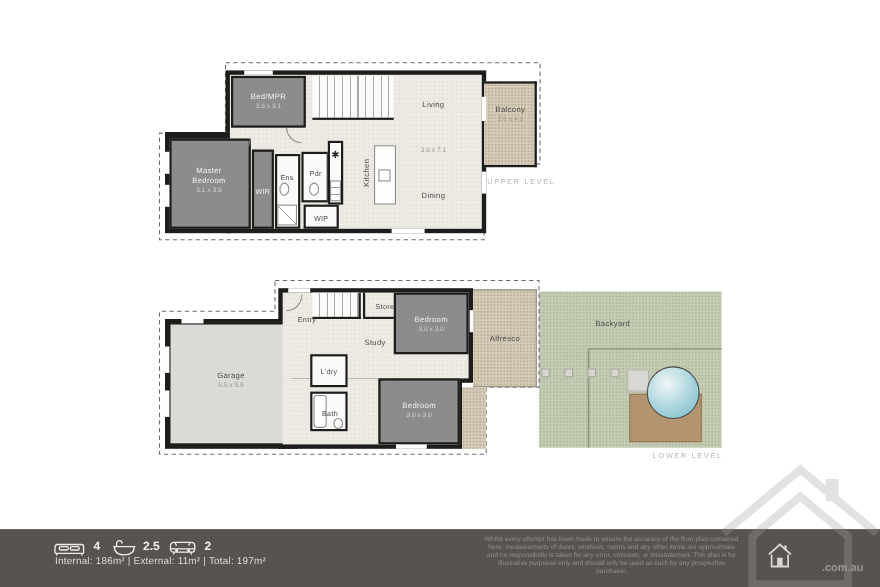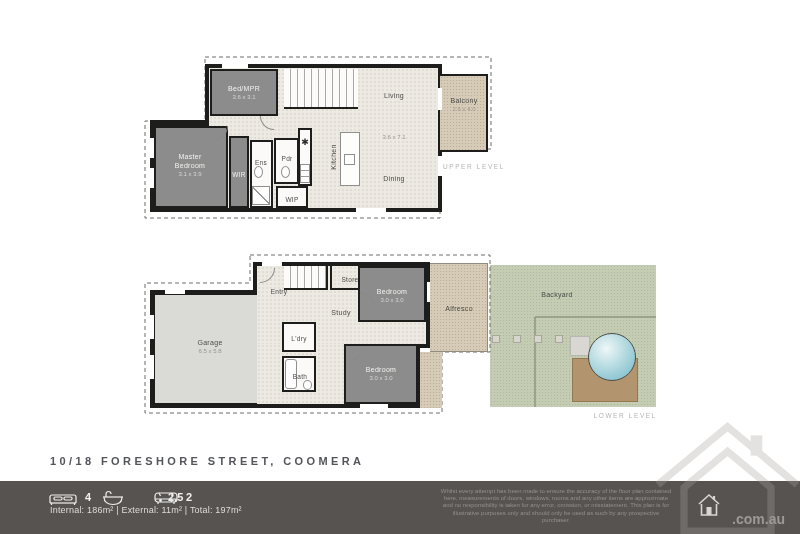--- a/index.html
+++ b/index.html
@@ -24,21 +24,21 @@
   .win{position:absolute;background:#ffffff;}
   .arc{position:absolute;box-sizing:border-box;border:1px solid #8a8a88;background:transparent;}
   .fix{position:absolute;box-sizing:border-box;border:1px solid #8f8f8d;background:#fff;}
   #address{position:absolute;left:50px;top:455px;font-size:11px;font-weight:600;letter-spacing:3.4px;color:#54555a;}
   #bar{position:absolute;left:0;top:481px;width:800px;height:53px;background:#575350;}
   .statnum{position:absolute;color:#f2f1ef;font-size:11px;font-weight:bold;}
   #areas{position:absolute;left:50px;top:505px;color:#dedcd9;font-size:9px;letter-spacing:.2px;}
   #disclaimer{position:absolute;left:440px;top:488px;width:232px;font-size:6px;line-height:7.2px;color:#93908d;text-align:center;}
   .wmclip{position:absolute;overflow:hidden;}
   #brand{position:absolute;right:14px;top:493px;font-size:16px;font-weight:bold;color:#9a9794;letter-spacing:.2px;}
-  #brand-suffix{position:absolute;right:15px;top:511px;font-size:14px;font-weight:bold;color:#9c9996;}
+  #brand-suffix{position:absolute;right:15px;top:511px;font-size:10px;font-weight:bold;color:#9c9996;}
   svg{display:block;}
 </style>
 </head>
 <body>
 
 <div id="canvas">
 
   <svg class="abs" style="left:140px;top:50px;" width="380" height="180" viewBox="0 0 380 180">
     <polygon points="65,7 351,7 351,99 300,99 300,168 5,168 5,71 65,71" fill="none" stroke="#6d6d6b" stroke-width="1" stroke-dasharray="4,3"></polygon>
   </svg>
@@ -159,21 +159,20 @@
   <div class="lbl" style="left:299px;top:336px;"><span class="nm-l" style="font-size:6.5px;">L'dry</span></div>
   <div class="lbl" style="left:300px;top:374px;"><span class="nm-l" style="font-size:6.5px;">Bath</span></div>
   <div class="lbl" style="left:381px;top:374px;">
     <div class="nm-d">Bedroom</div>
       <div class="dm-d">3.0 x 3.0</div>
   </div>
   <div class="lbl" style="left:459px;top:306px;"><span class="nm-l">Alfresco</span></div>
   <div class="lbl" style="left:557px;top:292px;"><span class="nm-l">Backyard</span></div>
   <div class="lvl" style="left:657px;top:415px;">LOWER LEVEL</div>
 
-  <div id="address">10/18 FORESHORE STREET, COOMERA</div>
 
   <div id="bar"></div>
 
   <div class="wmclip" style="left:655px;top:418px;width:145px;height:63px;">
     <svg width="145" height="116" viewBox="0 0 100 80">
       <g fill="none" stroke="#e3e2e0" stroke-width="5">
         <path d="M2 46 L50 6 L98 46"></path>
         <path d="M20 48 L50 23 L80 48 V78 H20 Z"></path>
         <path d="M70 12 V26" stroke-width="8"></path>
       </g>
@@ -201,21 +200,21 @@
   </svg>
   <div class="statnum" style="left:85px;top:491px;">4</div>
 
   <svg class="abs" style="left:101px;top:490px;" width="24" height="16" viewBox="0 0 24 16">
     <g fill="none" stroke="#f0efed" stroke-width="1.2">
       <path d="M2 7 h20"></path>
       <path d="M3 7 c0 5 3.5 7.5 9 7.5 s9 -2.5 9 -7.5"></path>
       <path d="M5 7 V4 a2.5 2.5 0 0 1 5 0"></path>
     </g>
   </svg>
-  <div class="statnum" style="left:130px;top:491px;margin-left:38px;">2.5</div>
+  <div class="statnum" style="left:130px;top:491px;">2.5</div>
 
   <svg class="abs" style="left:153px;top:491px;" width="26" height="14" viewBox="0 0 26 14">
     <g fill="none" stroke="#f0efed" stroke-width="1.2">
       <rect x="2" y="2" width="22" height="9" rx="3"></rect>
       <path d="M2 8 h22 M6 2 l1.5 3 M20 2 l-1.5 3"></path>
       <path d="M5 13 v-2 M21 13 v-2"></path>
       <circle cx="7.5" cy="9.5" r="0.8" fill="#f0efed"></circle>
       <circle cx="18.5" cy="9.5" r="0.8" fill="#f0efed"></circle>
     </g>
   </svg>

